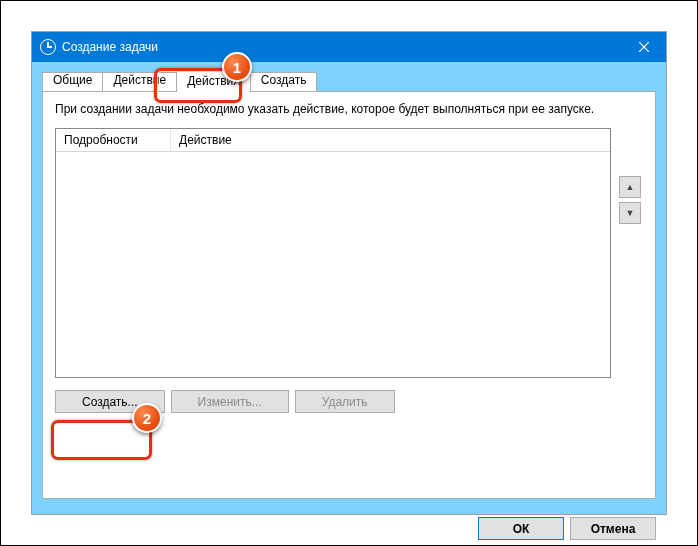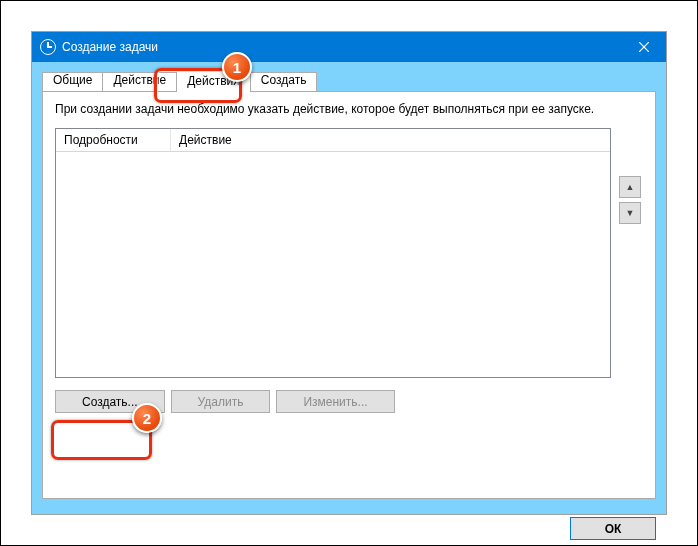--- a/index.html
+++ b/index.html
@@ -251,28 +251,29 @@
             <span>▲</span>
           </div>
           <div class="updown-btn">
             <span>▼</span>
           </div>
         </div>
       </div>
 
       <div class="action-buttons">
         <button class="btn">Создать...</button>
+        <button class="btn" disabled="">Изменить...</button>
         <button class="btn" disabled="">Удалить</button>
-        <button class="btn" disabled="">Изменить...</button>
       </div>
     </div>
   </div>
 
   <div class="dialog-buttons">
     <button class="dlg-btn primary">ОК</button>
+    <button class="dlg-btn">Отмена</button>
   </div>
 </div>
 
 <div class="highlight-box" style="left:153px; top:67px; width:88px; height:35px;"></div>
 <div class="callout-badge" style="left:221px; top:51px;">1</div>
 
 <div class="highlight-box" style="left:50px; top:419px; width:101px; height:40px;"></div>
 <div class="callout-badge" style="left:131px; top:402px;">2</div>
 
 </body></html>

